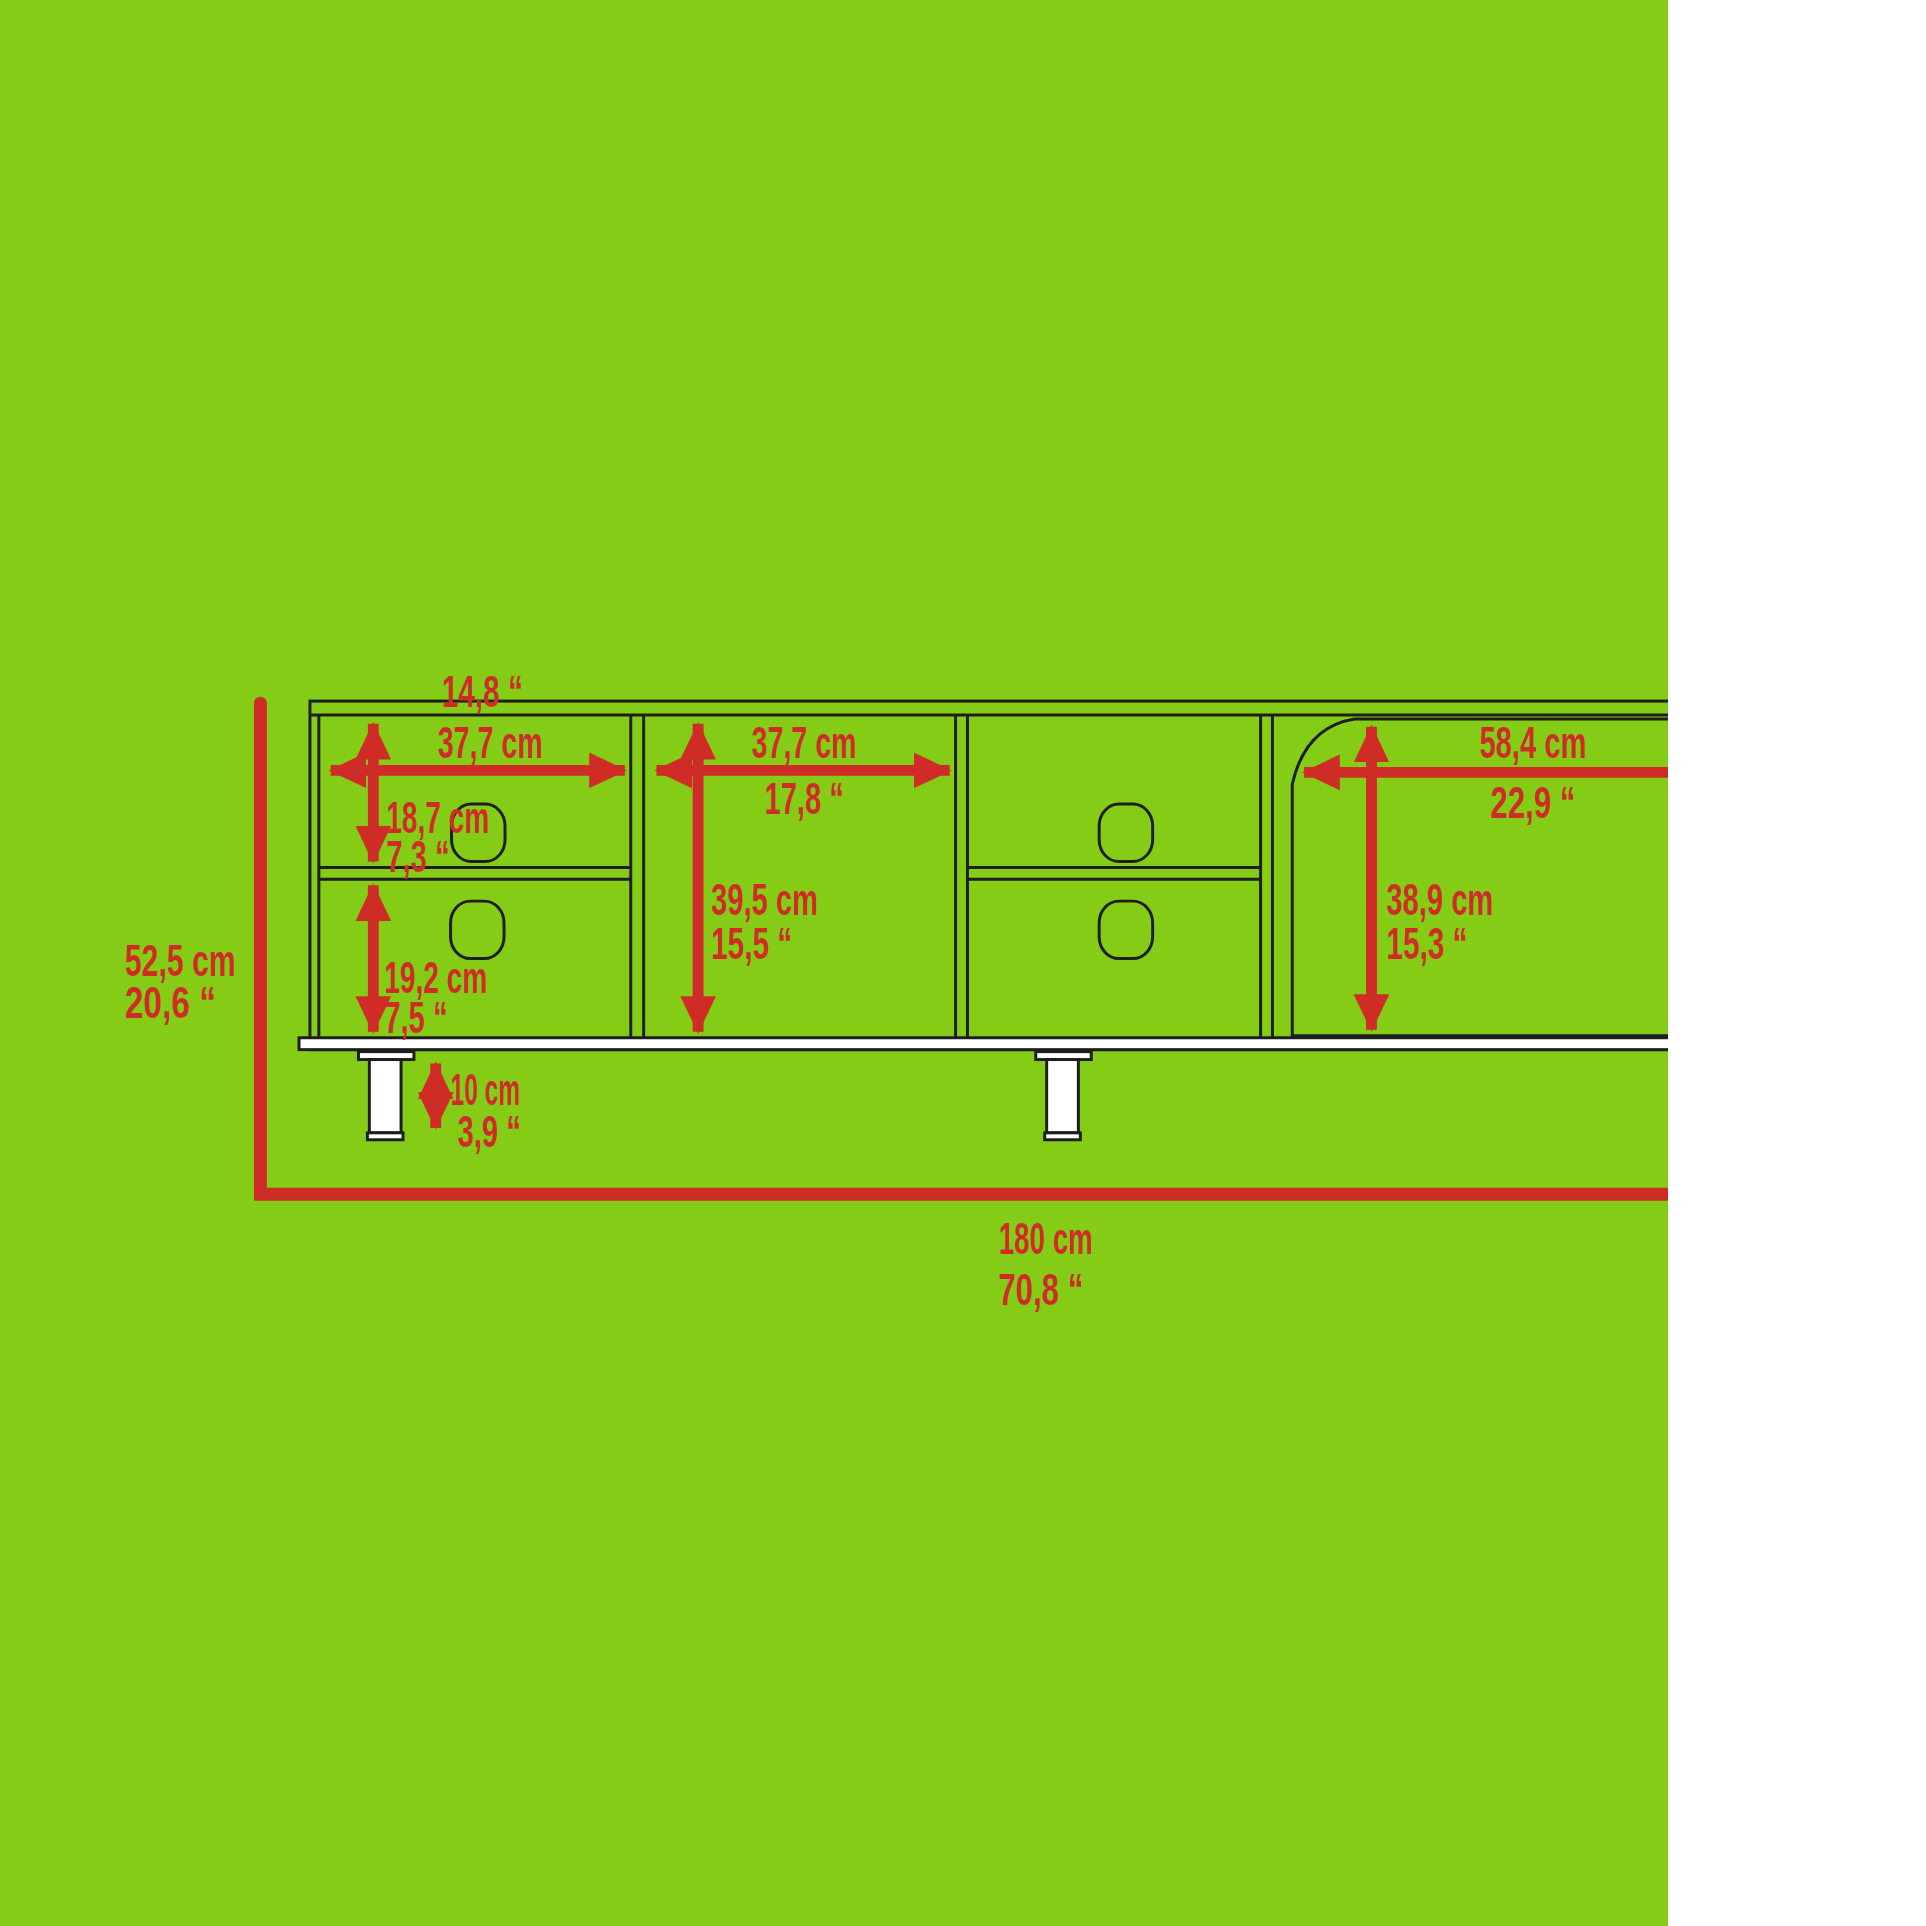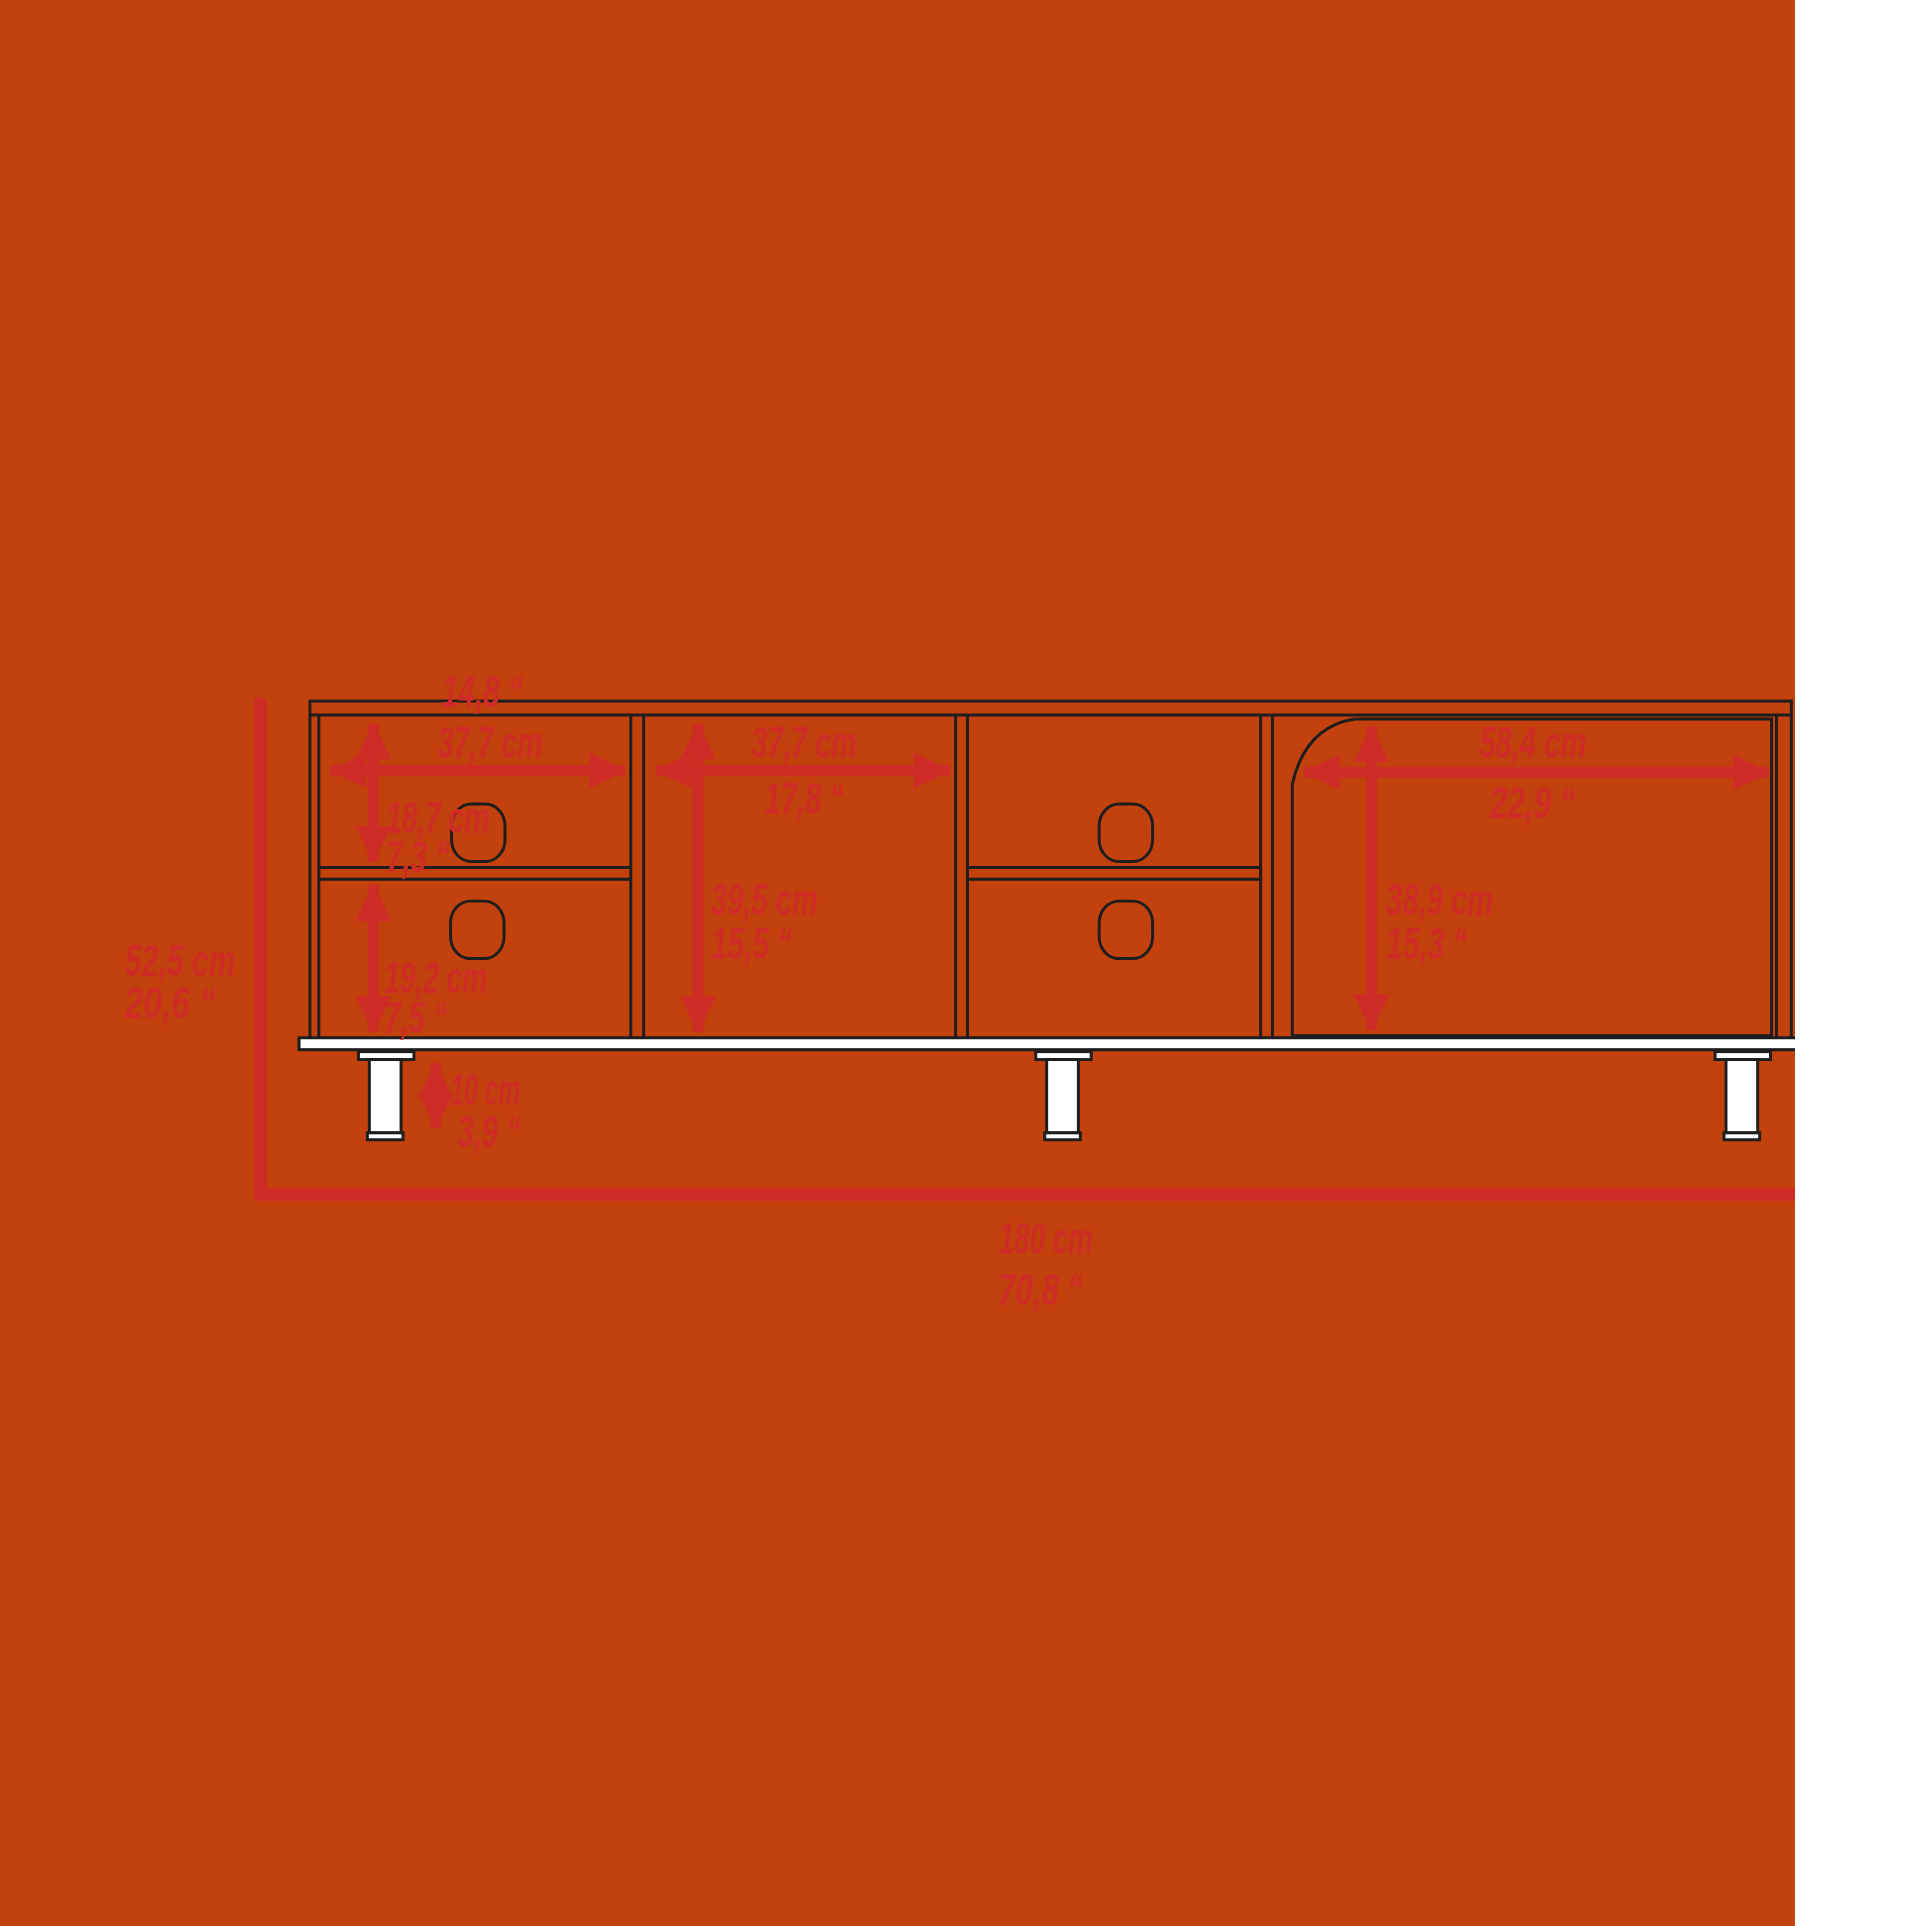--- a/index.html
+++ b/index.html
@@ -1,16 +1,16 @@
 <!DOCTYPE html>
 <html><head>
 <meta charset="utf-8">
 <style>
   html,body{margin:0;padding:0;background:#ffffff;}
-  .canvas{position:relative;width:1795px;height:1927px;background:#c2410c;overflow:hidden;font-style:italic;}
+  .canvas{position:relative;width:1668px;height:1927px;background:#84cc16;overflow:hidden;}
   svg{position:absolute;left:0;top:0;}
   .blk{stroke:#1e1e1e;stroke-width:3;fill:none;}
   .blkf{stroke:#1e1e1e;stroke-width:3;fill:#ffffff;}
   .red{stroke:#d02c27;stroke-width:11;fill:none;}
   .redL{stroke:#d02c27;stroke-width:13;fill:none;stroke-linecap:round;stroke-linejoin:miter;}
   .lbl{font-family:"Liberation Sans",sans-serif;font-weight:700;font-size:44px;fill:#d02c27;}
   .mid{text-anchor:middle;}
 </style>
 </head>
 <body>

